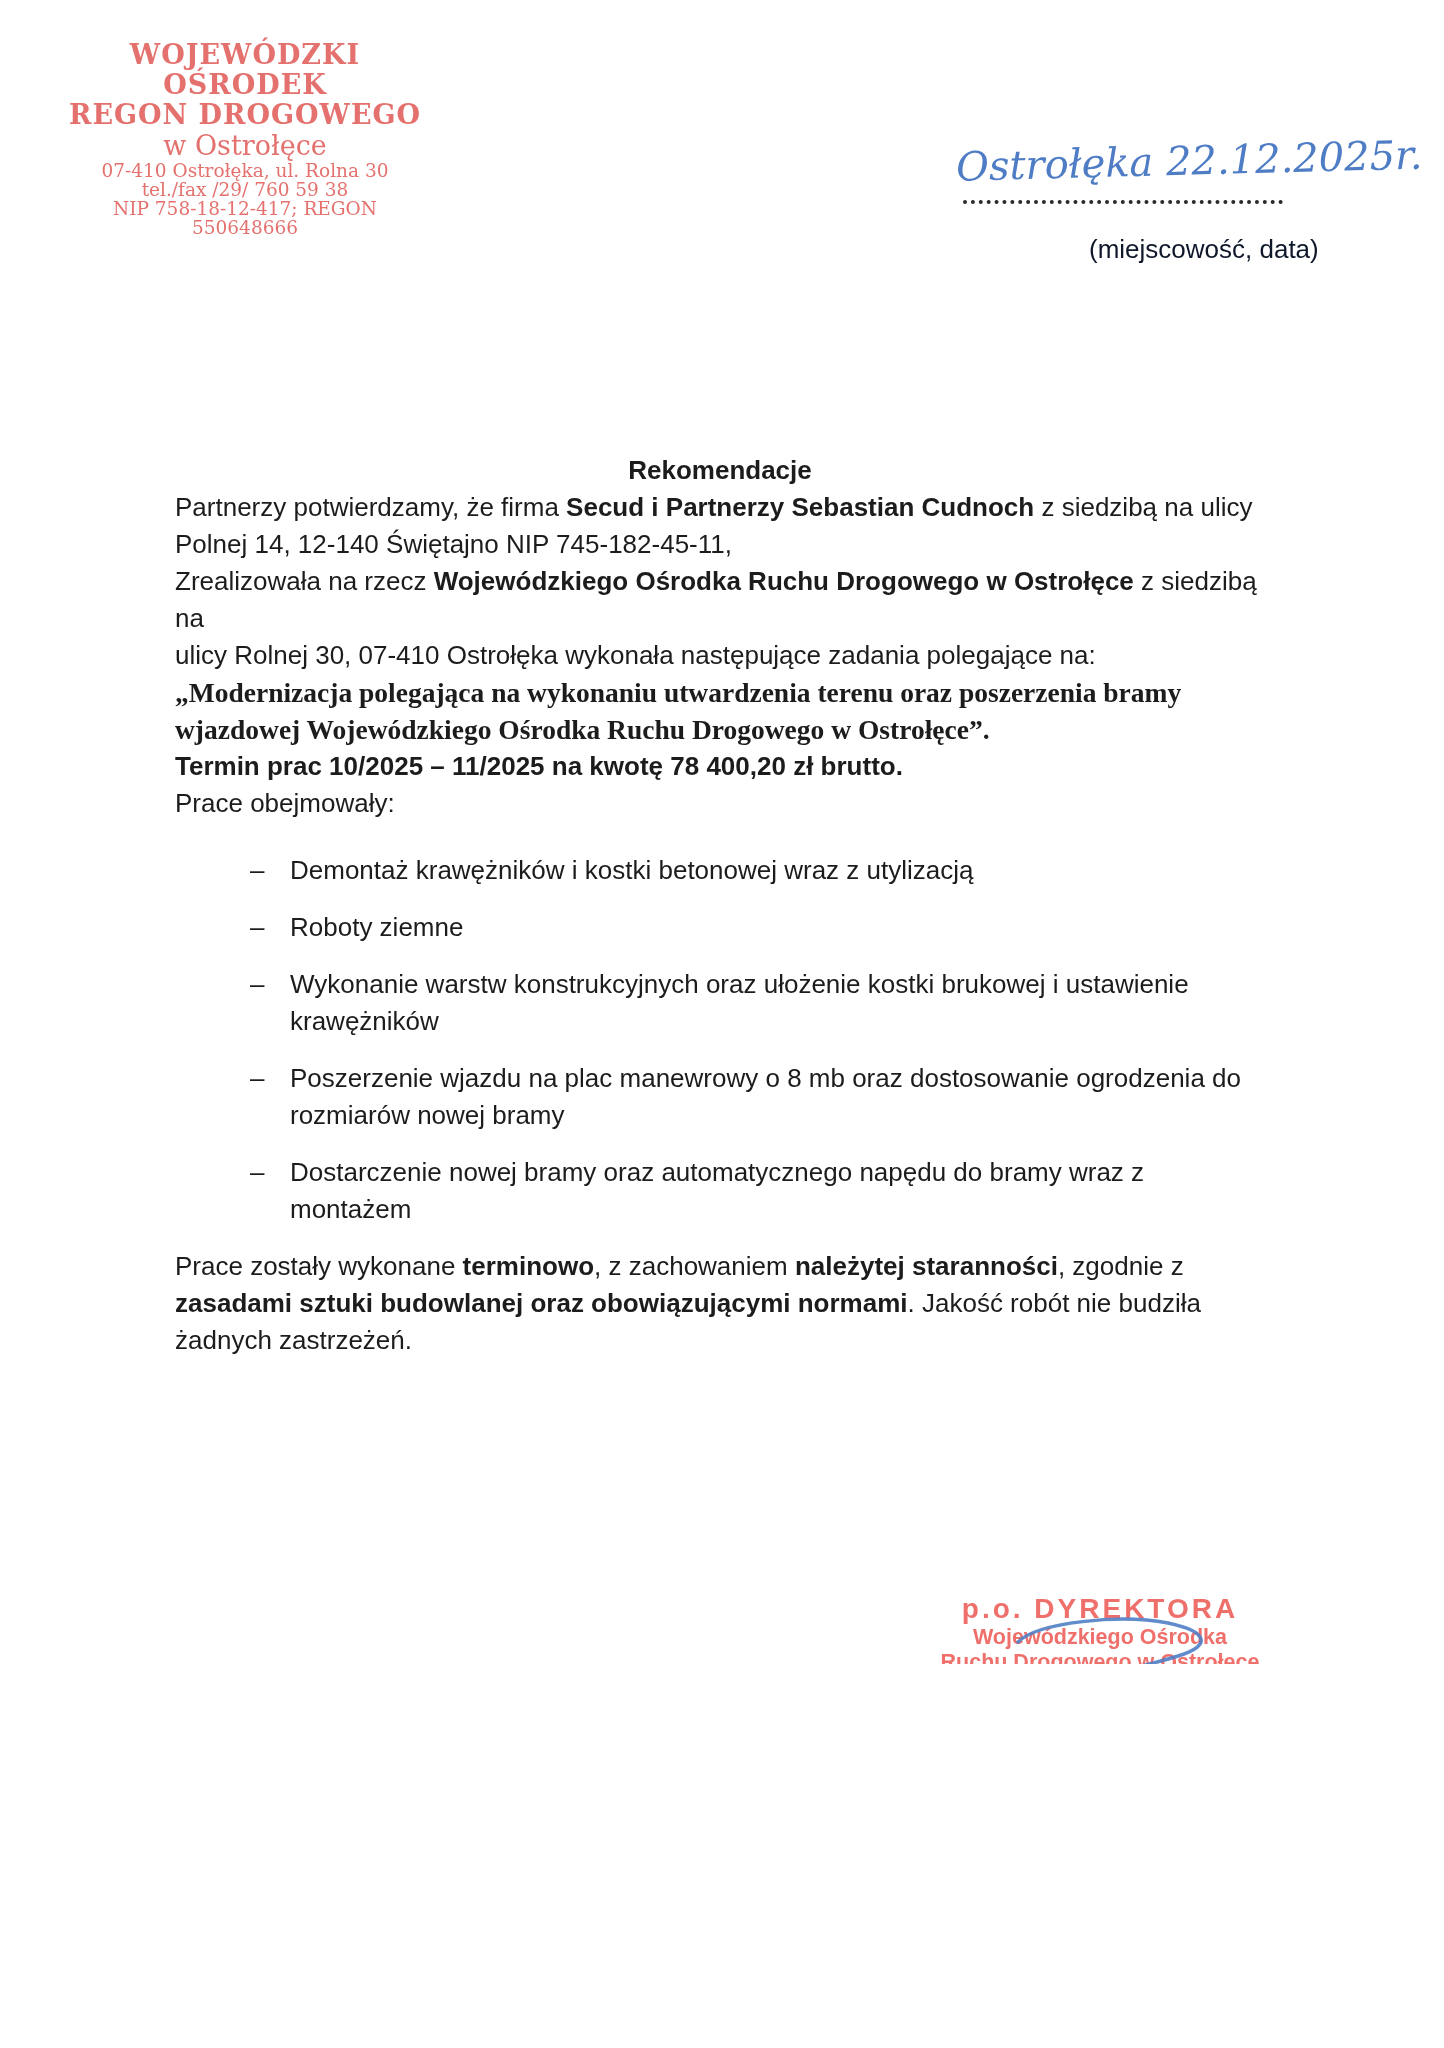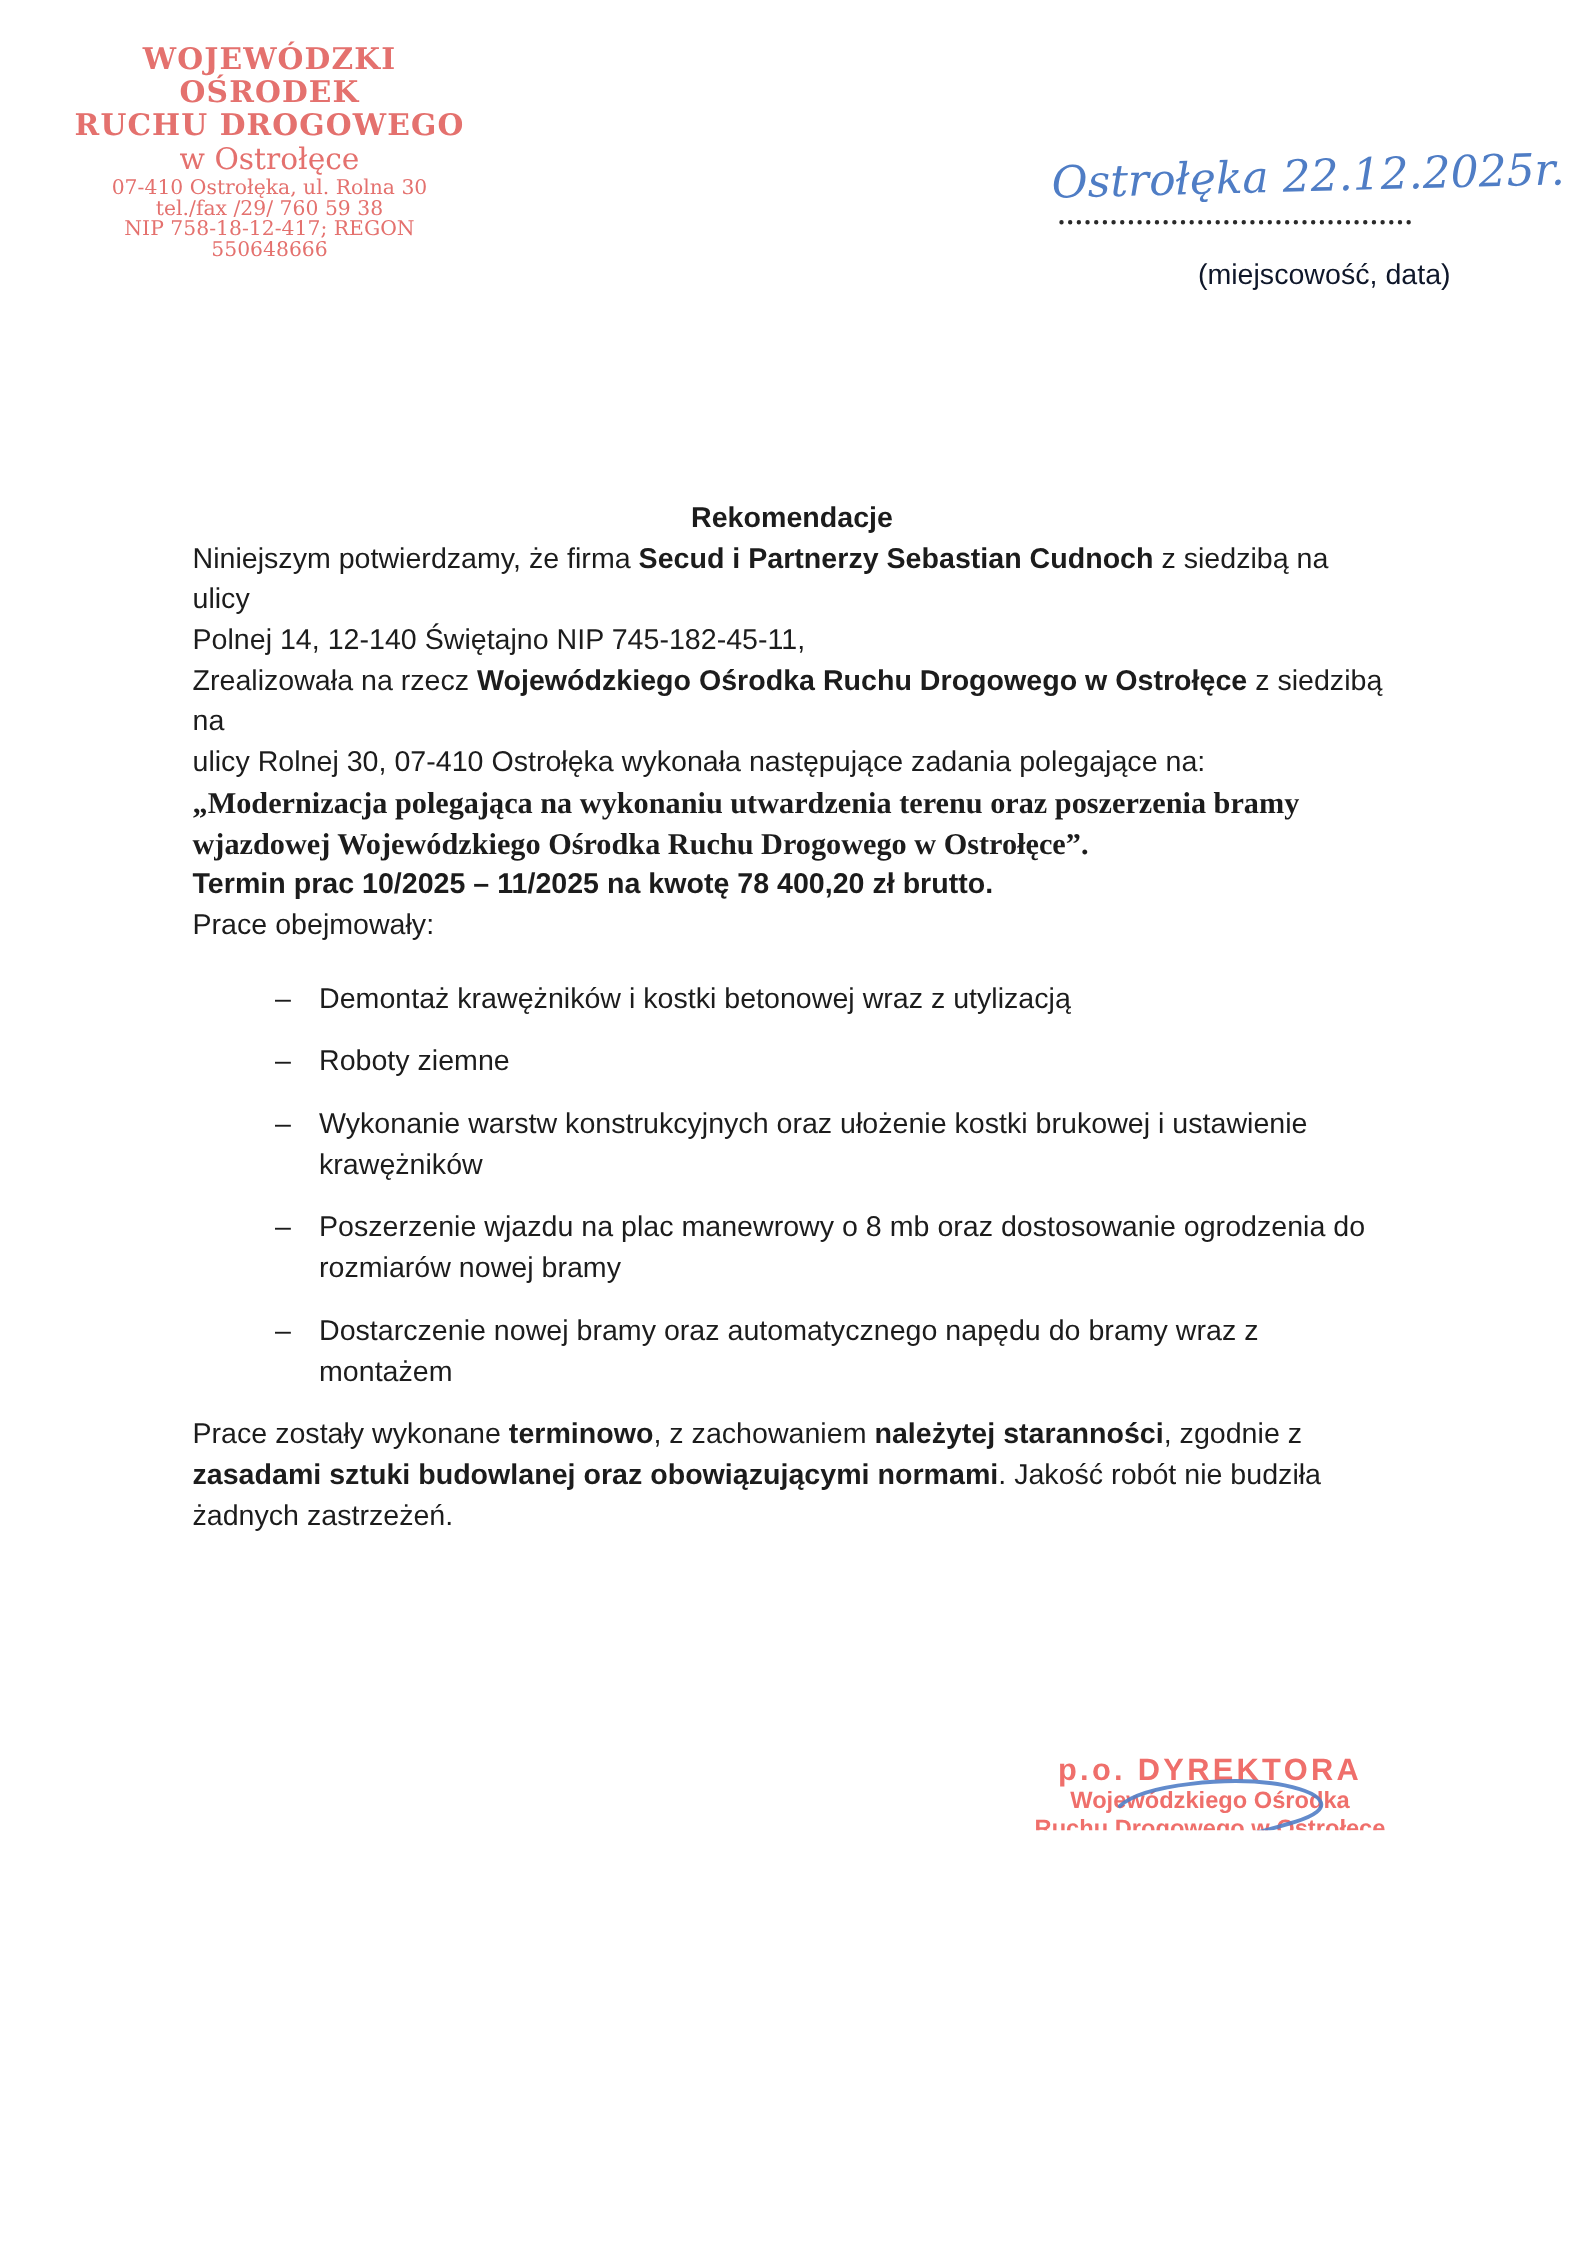--- a/index.html
+++ b/index.html
@@ -50,35 +50,35 @@
   .sig-line{position:absolute;left:923px;top:1696px;width:350px;height:32px;border-bottom:4px dotted #2a2a2a;}
   .sig-caption{position:absolute;left:1176px;top:1760px;font-size:26px;color:#1c1c1c;}
 </style>
 </head>
 <body>
 
 <div class="page">
 
   <div class="header-stamp">
     <div class="hs-big">WOJEWÓDZKI OŚRODEK</div>
-    <div class="hs-big">RUCHU DROGOWEGO</div>
+    <div class="hs-big">REGON DROGOWEGO</div>
     <div class="hs-mid">w Ostrołęce</div>
     <div class="hs-small">07-410 Ostrołęka, ul. Rolna 30</div>
     <div class="hs-small">tel./fax /29/ 760 59 38</div>
     <div class="hs-small">NIP 758-18-12-417; REGON 550648666</div>
   </div>
 
   <div class="hand-date">Ostrołęka 22.12.2025r.</div>
   <div class="date-line"></div>
   <div class="date-caption">(miejscowość, data)</div>
 
   <div class="body-col">
     <h1 class="doc-title">Rekomendacje</h1>
 
-    <p class="p1"><span>Niniejszym potwierdzamy, że firma </span><strong>Secud i Partnerzy Sebastian Cudnoch</strong><span> z siedzibą na ulicy
+    <p class="p1"><span>Partnerzy potwierdzamy, że firma </span><strong>Secud i Partnerzy Sebastian Cudnoch</strong><span> z siedzibą na ulicy
 Polnej 14, 12-140 Świętajno NIP 745-182-45-11,</span></p>
 
     <p class="p2"><span>Zrealizowała na rzecz </span><strong>Wojewódzkiego Ośrodka Ruchu Drogowego w Ostrołęce</strong><span> z siedzibą na
 ulicy Rolnej 30, 07-410 Ostrołęka wykonała następujące zadania polegające na:</span></p>
 
     <p class="quote">„Modernizacja polegająca na wykonaniu utwardzenia terenu oraz poszerzenia bramy
 wjazdowej Wojewódzkiego Ośrodka Ruchu Drogowego w Ostrołęce”.</p>
 
     <p class="term">Termin prac 10/2025 – 11/2025 na kwotę 78 400,20 zł brutto.</p>
 

